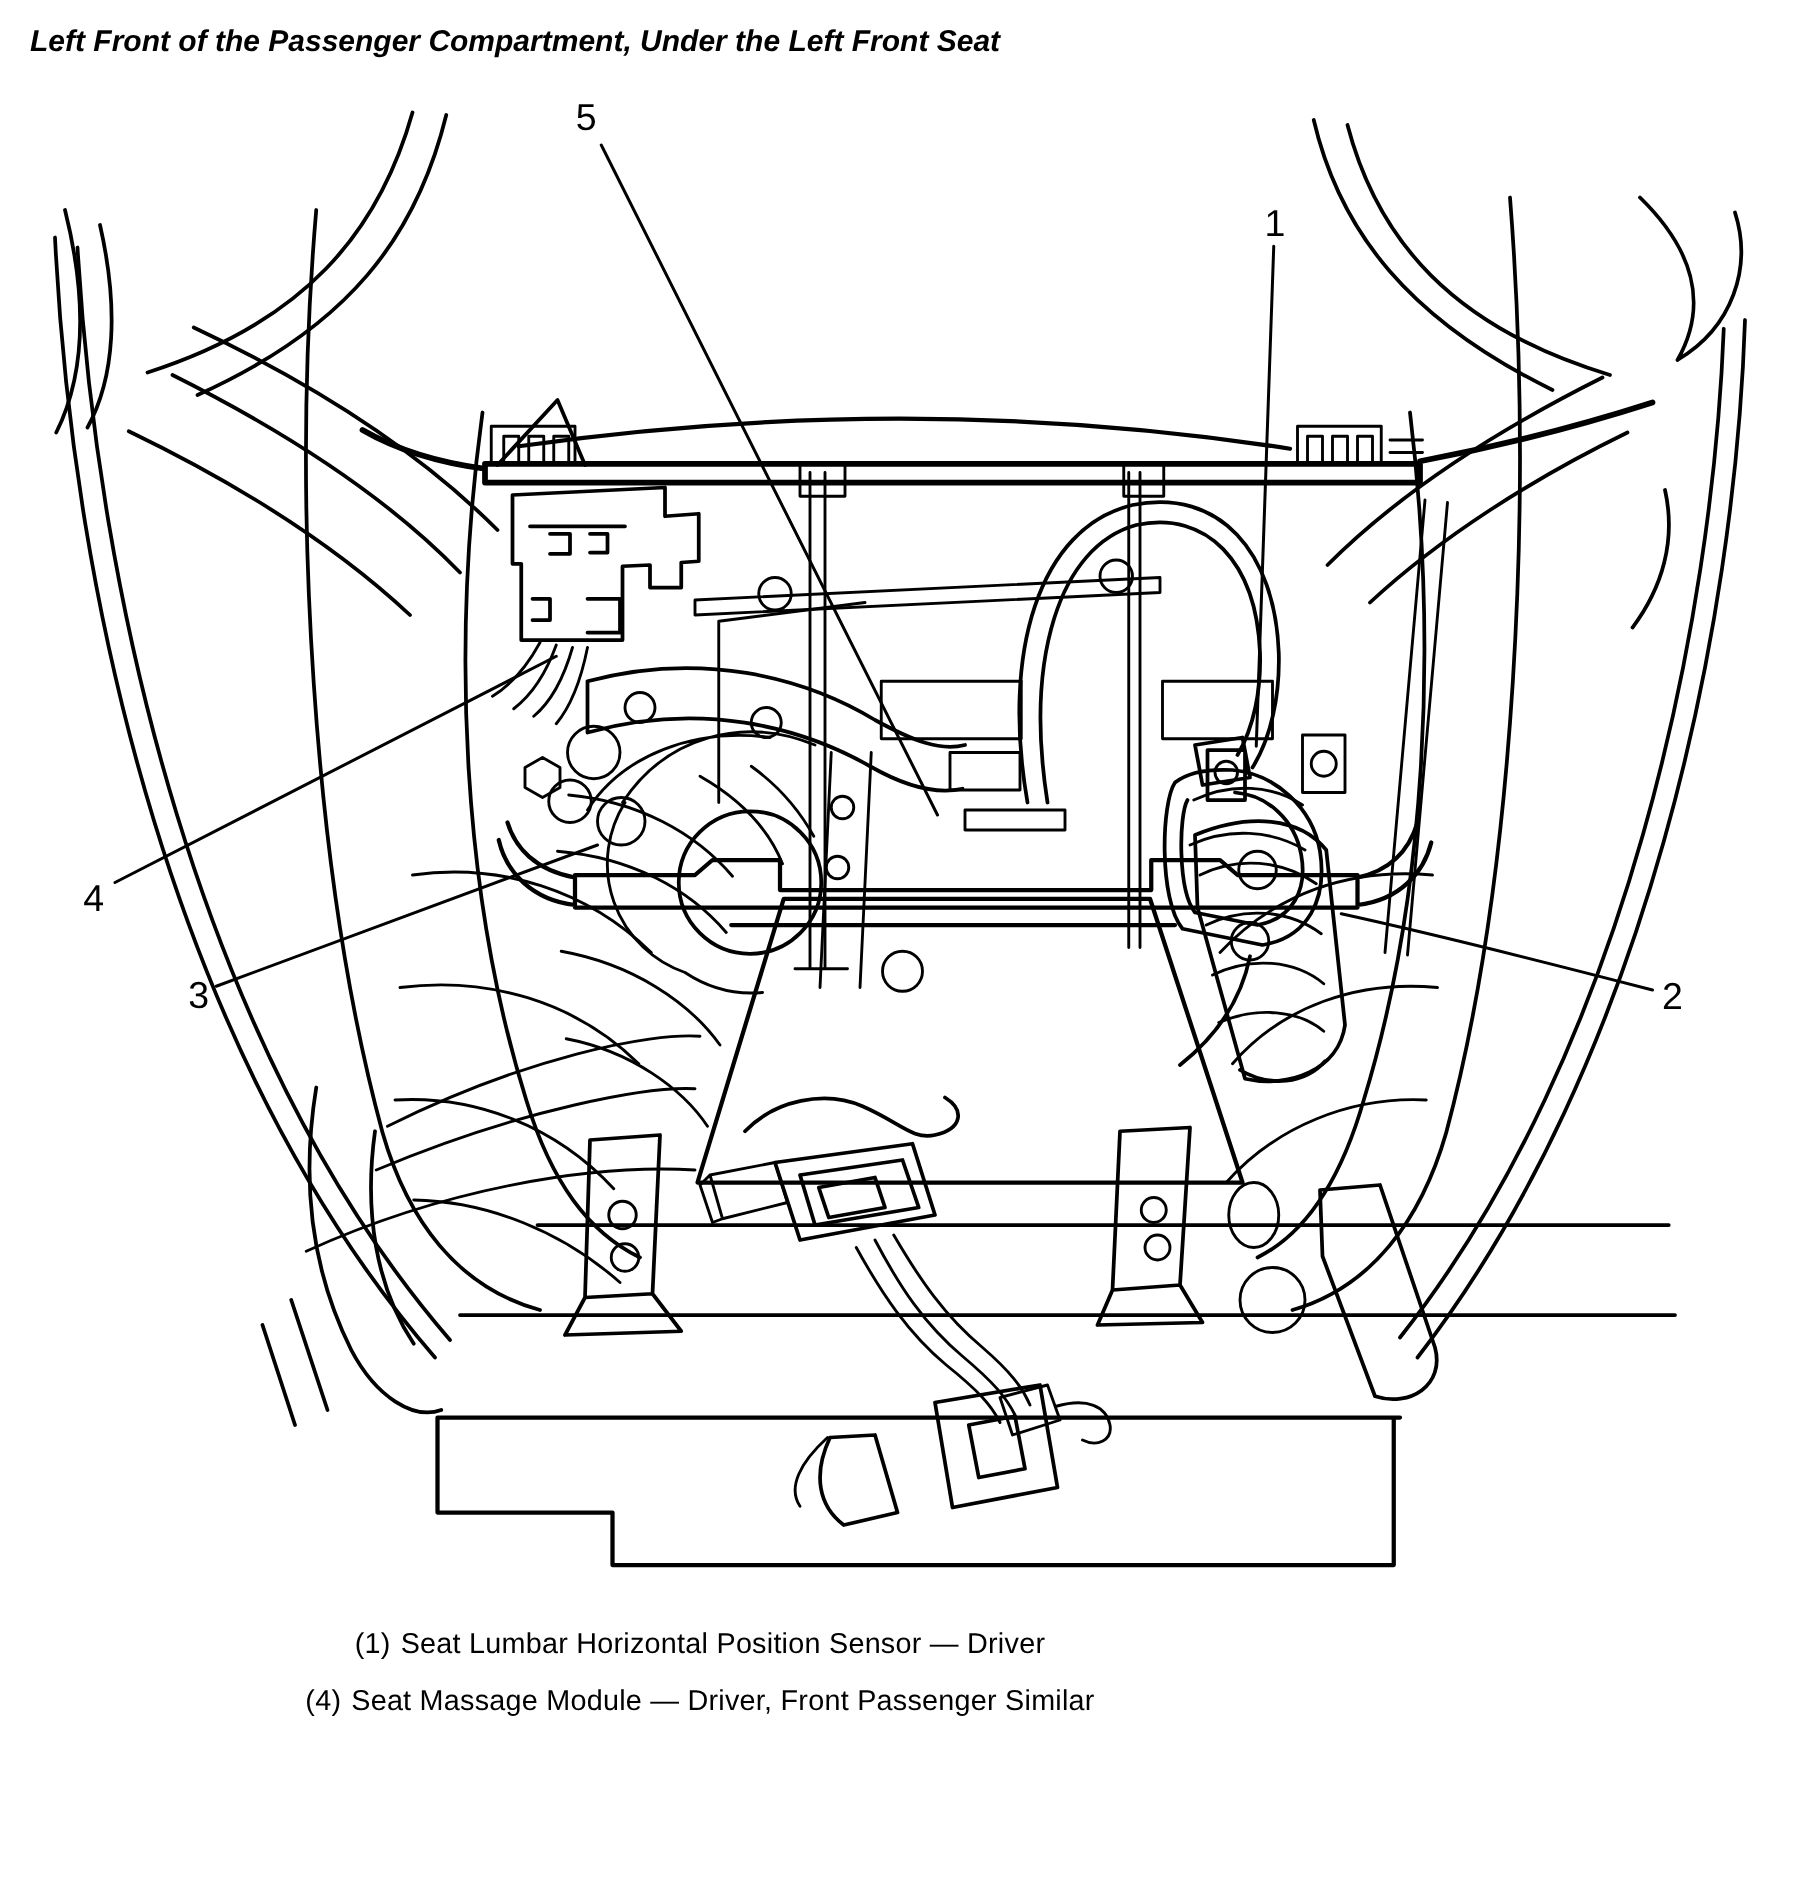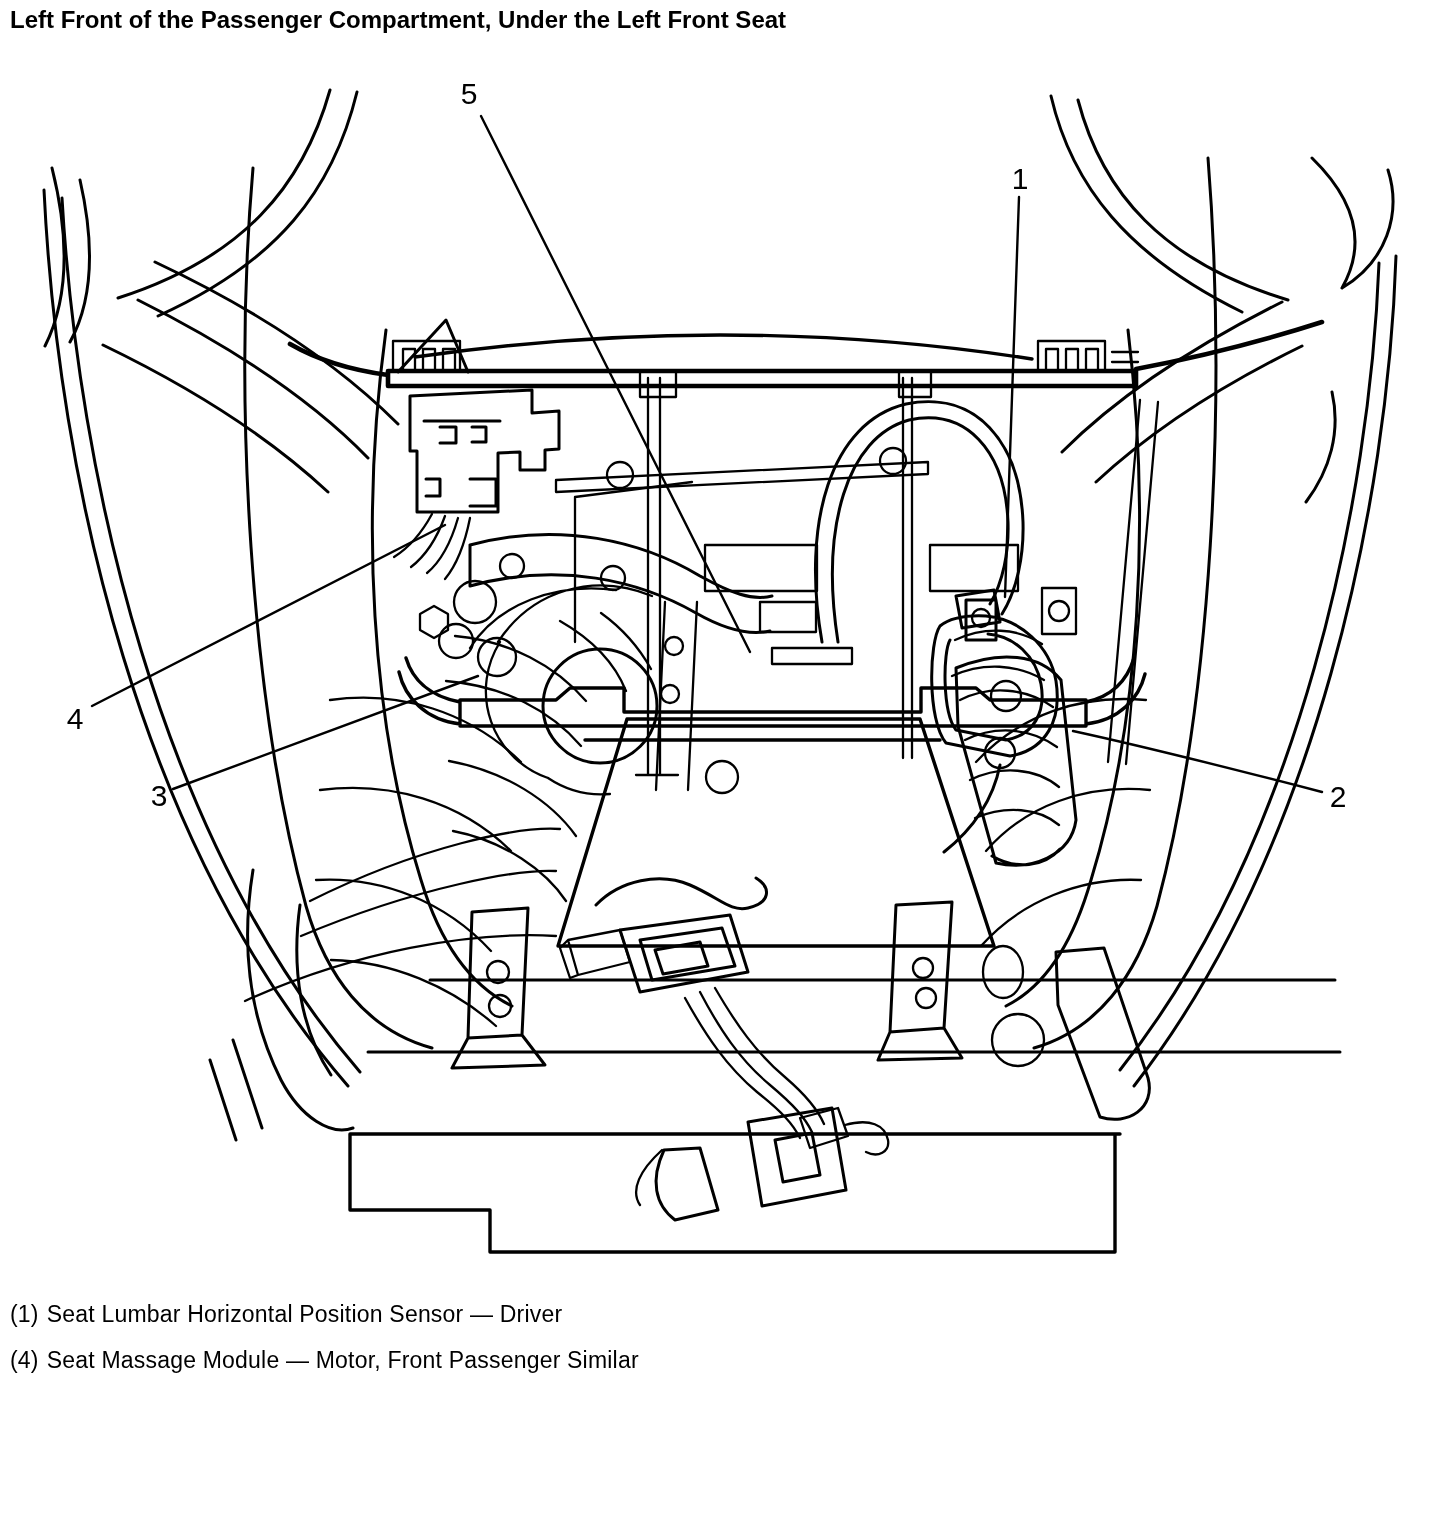--- a/index.html
+++ b/index.html
@@ -1,36 +1,36 @@
 <!DOCTYPE html>
 <html><head>
 <meta charset="utf-8">
 <style>
   html,body{margin:0;padding:0;background:#ffffff;}
   body{
     width:1440px;height:1520px;position:relative;overflow:hidden;
     font-family:"Liberation Sans",sans-serif;color:#000;
   }
   .page-title{
-    position:absolute;left:10px;top:6px;margin:0;
-    font-size:24px;font-weight:bold;letter-spacing:0;white-space:nowrap;
+    position:absolute;left:10px;top:6px;margin:14px;
+    font-size:24px;font-weight:bold;letter-spacing:0;white-space:nowrap;font-style:italic;
   }
   .diagram-wrap{position:absolute;left:0;top:0;width:1440px;height:1520px;margin:0;}
   svg{display:block;}
   path,circle,ellipse,rect{fill:none;stroke:#000;stroke-width:3;stroke-linecap:round;stroke-linejoin:round;}
   .heavy{stroke-width:4.6;}
   .mid{stroke-width:3.4;}
   .fine{stroke-width:2.3;}
   .leader{stroke-width:2.4;}
   text.callout{fill:#000;stroke:none;font-size:30px;font-family:"Liberation Sans",sans-serif;}
   .legend{
     position:absolute;left:10px;top:1292px;width:1100px;
   }
   .legend-line{
-    font-size:23px;line-height:45.5px;white-space:nowrap;letter-spacing:0.2px;
+    font-size:23px;line-height:45.5px;white-space:nowrap;letter-spacing:0.2px;text-align:center;
   }
   .legend-line .ref{margin-right:8px;}
 </style>
 </head>
 <body>
 
 <h1 class="page-title">Left Front of the Passenger Compartment, Under the Left Front Seat</h1>
 
 <figure class="diagram-wrap">
 <svg width="1440" height="1520" viewBox="0 0 1440 1520">
@@ -217,15 +217,15 @@
     <text class="callout" x="469" y="104" text-anchor="middle">5</text>
   </g>
 </svg>
 </figure>
 
 <section class="legend">
   <div class="legend-line">
     <span class="ref">(1)</span><span>Seat Lumbar Horizontal Position Sensor — Driver</span>
   </div>
   <div class="legend-line">
-    <span class="ref">(4)</span><span>Seat Massage Module — Motor, Front Passenger Similar</span>
+    <span class="ref">(4)</span><span>Seat Massage Module — Driver, Front Passenger Similar</span>
   </div>
 </section>
 
 </body></html>

